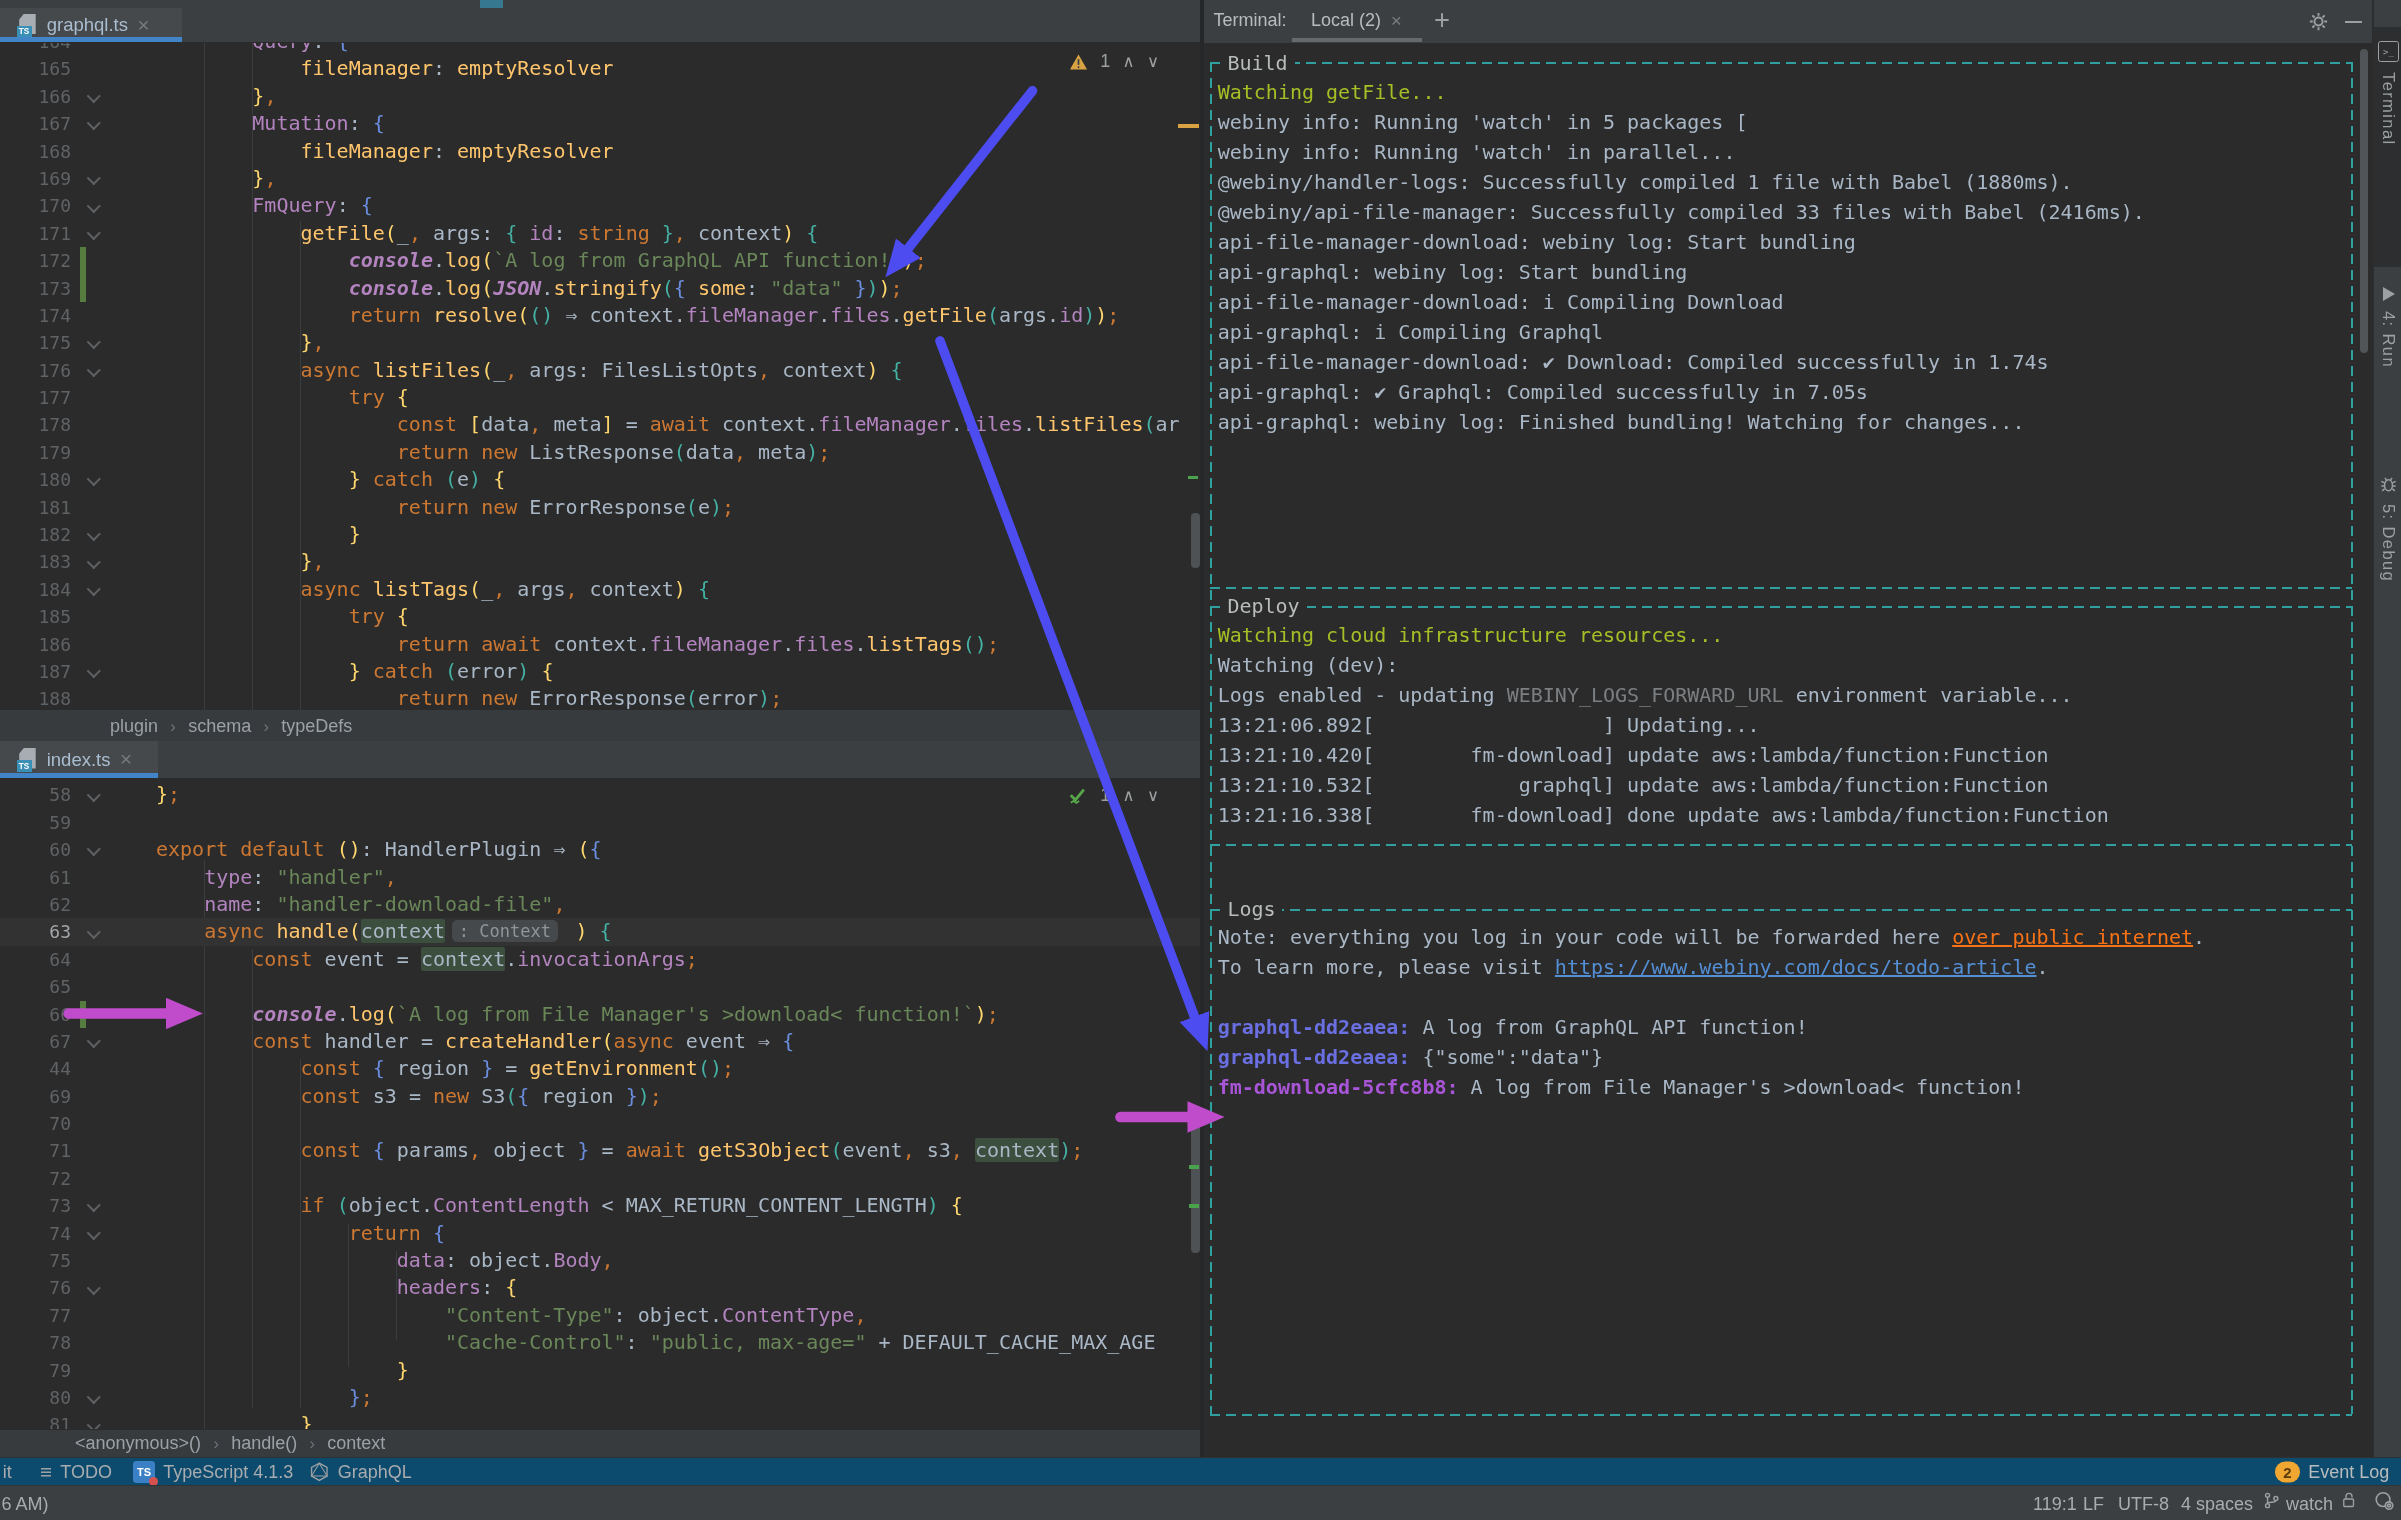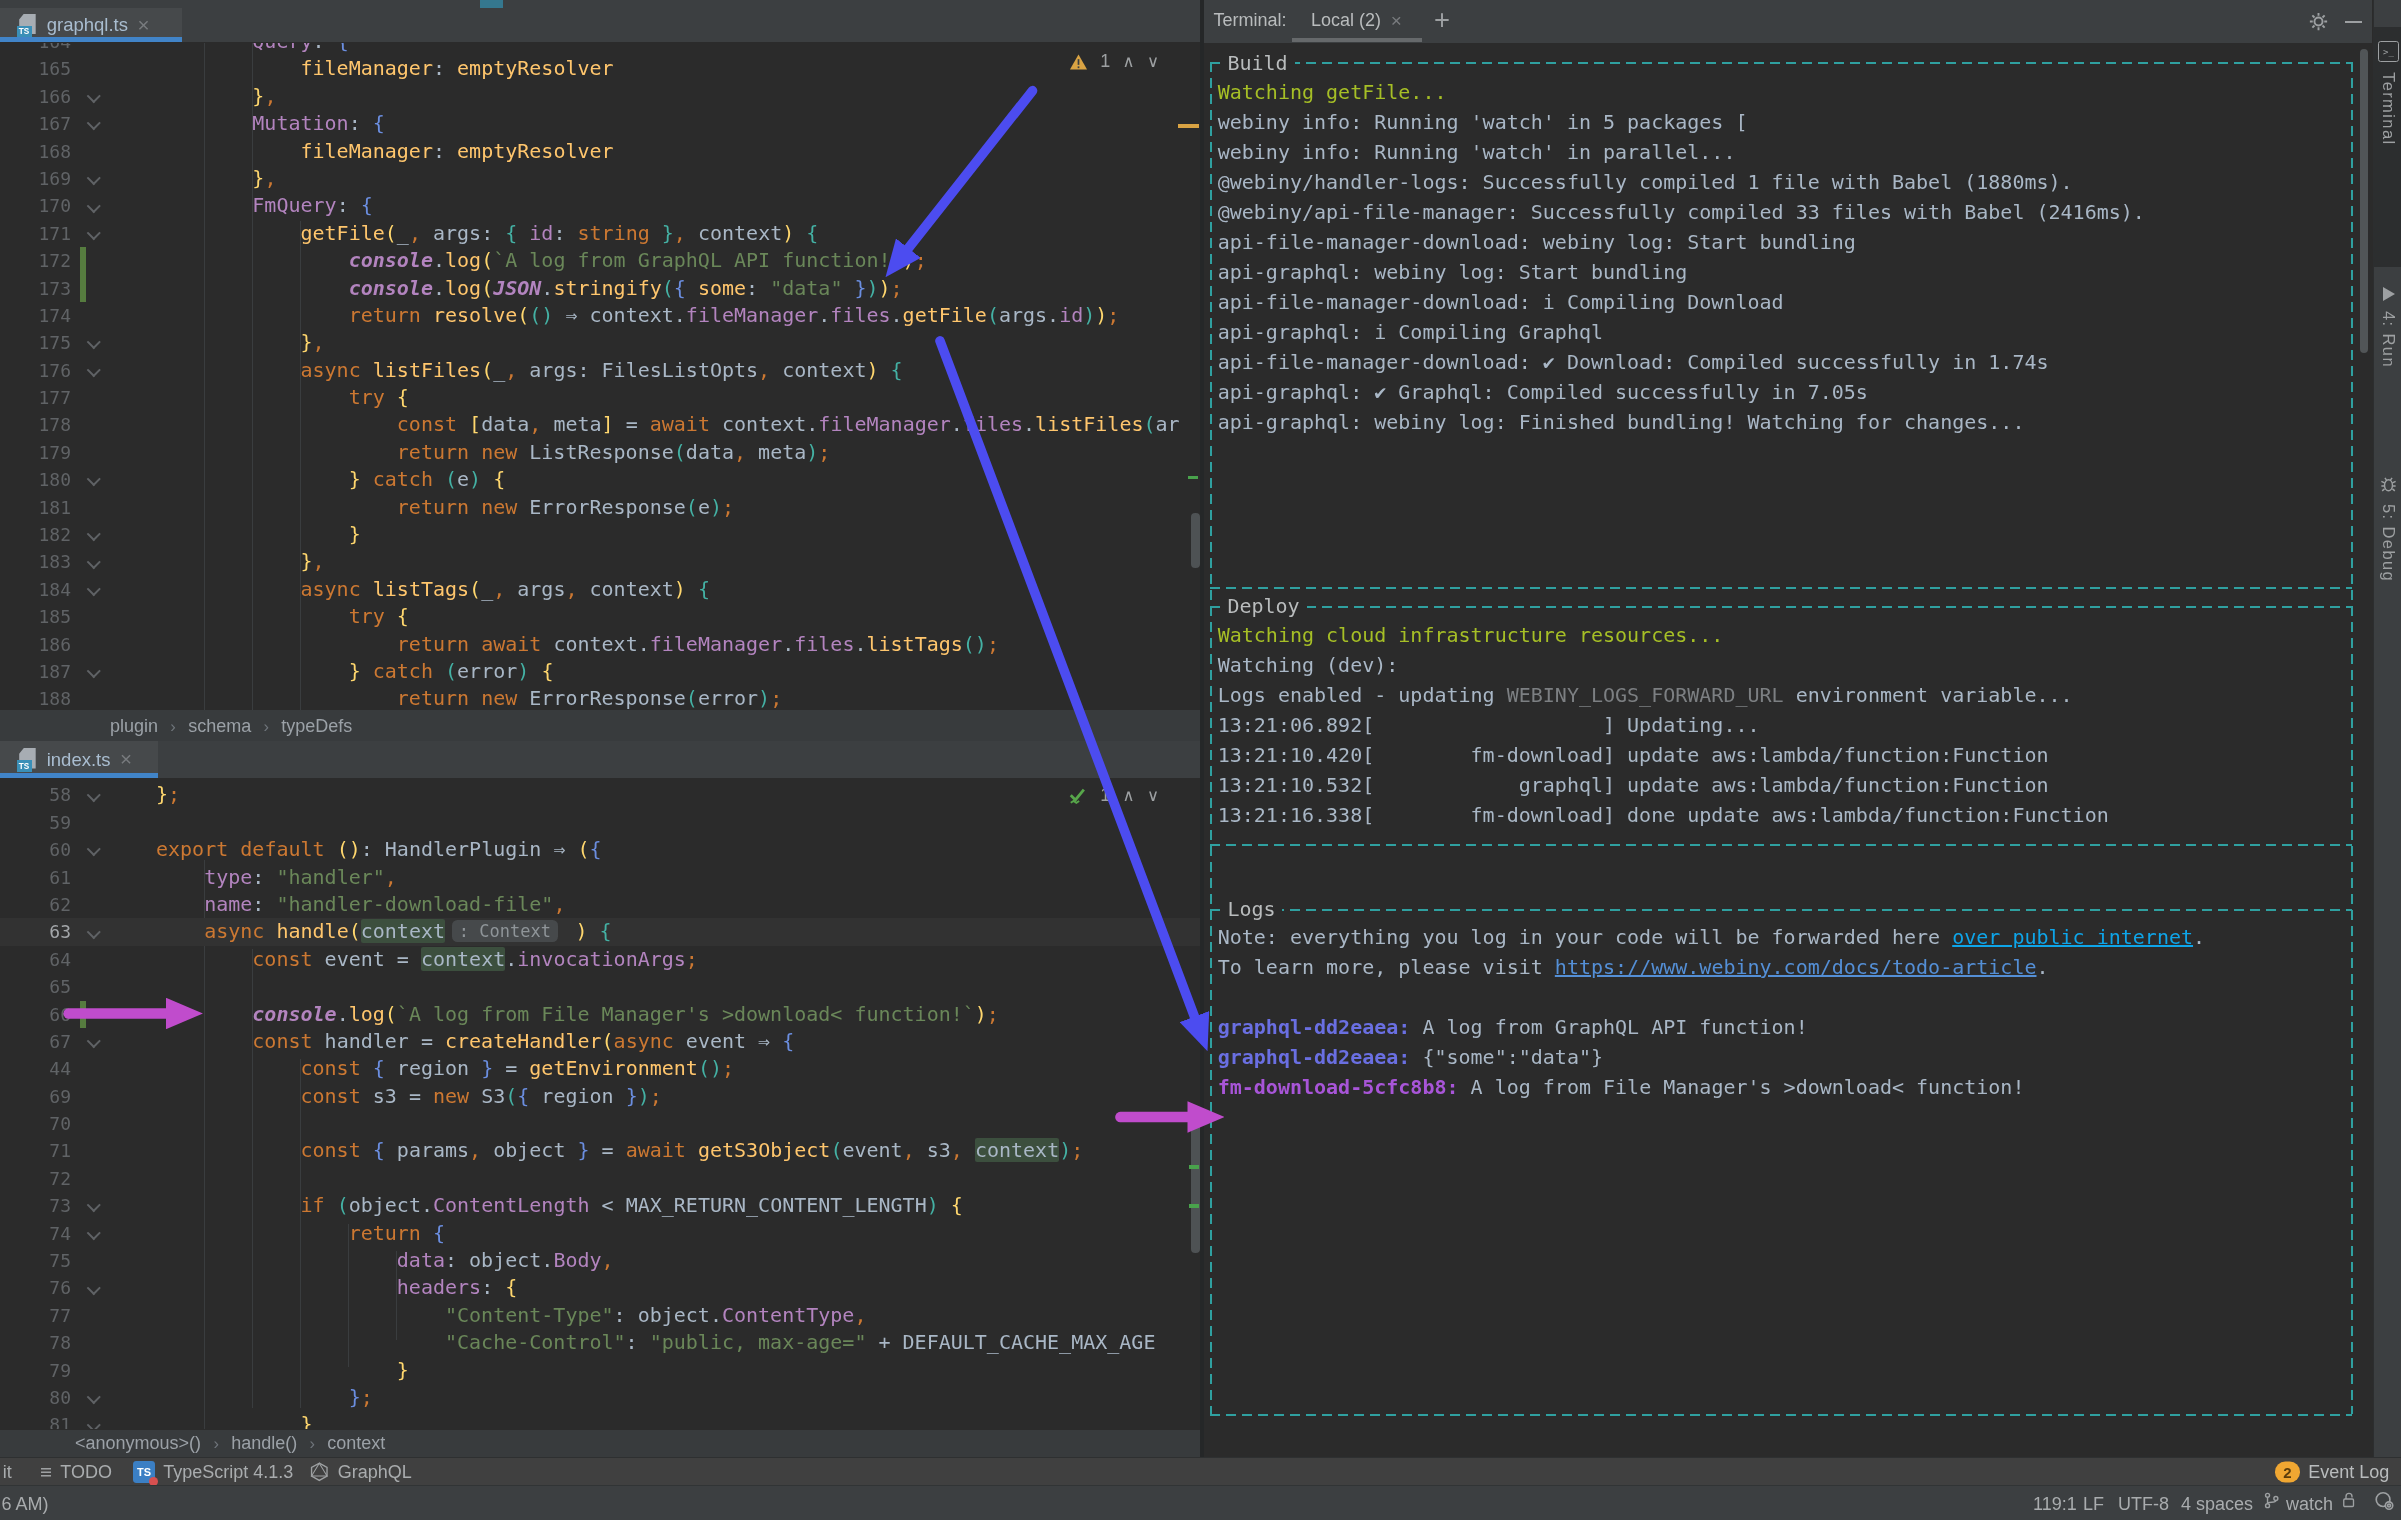--- a/index.html
+++ b/index.html
@@ -78,39 +78,39 @@
 
   .term-body{left:1204px;top:43px;width:1168px;height:1415px;background:#2b2b2b;overflow:hidden;}
   .dash-v{position:absolute;width:2.1px;background:repeating-linear-gradient(180deg,#2fa0a0 0 9.6px,transparent 9.6px 16px);}
   .dash-h{position:absolute;height:2.1px;background:repeating-linear-gradient(90deg,#2fa0a0 0 9.6px,transparent 9.6px 16px);}
   .sec-title{position:absolute;font-size:20px;color:#b9bcbd;background:#2b2b2b;padding:0 6.9px;
              font-family:"DejaVu Sans Mono","DejaVu Sans",monospace;}
   .tlines{position:absolute;left:13.7px;right:27.4px;}
   .tl{height:30px;line-height:30px;font-size:20px;white-space:pre;color:#b9bcbd;
       font-family:"DejaVu Sans Mono","DejaVu Sans",monospace;}
   .x-g{color:#a6bf26}.x-dm{color:#7c7f82}
-  .x-tu{color:#0ea5e9;text-decoration:underline}
+  .x-tu{color:#f97316;text-decoration:underline}
   .x-lk{color:#548fd6;text-decoration:underline}
   .x-lb{color:#6a6fe2;font-weight:bold}
   .x-lp{color:#a855d8;font-weight:bold}
   .term-thumb{position:absolute;left:1156px;top:5.5px;width:8.2px;height:304px;background:#515557;border-radius:4.1px;}
 
   
   .tool-strip{left:2373px;top:0;width:29px;height:1457px;background:#3c3f41;border-left:0.7px solid #2c2e2f;}
   .strip-btn{position:absolute;left:0;width:29px;display:flex;flex-direction:column;align-items:center;gap:9.6px;}
   .strip-btn.active{background:#2c2e2f;}
   .vtext{writing-mode:vertical-rl;font-size:16.5px;color:#9da0a2;letter-spacing:1.4px;}
   .term-ico{width:19px;height:19px;border:1.4px solid #9da0a2;border-radius:2.7px;color:#9da0a2;
             font-size:9px;display:flex;align-items:center;justify-content:center;
             font-family:"DejaVu Sans Mono",monospace;}
   .play{width:0;height:0;border-top:7.5px solid transparent;border-bottom:7.5px solid transparent;
         border-left:12.3px solid #9da0a2;}
 
   
-  .status1{left:0;top:1457px;width:2401px;height:28px;background:#404040;border-top:0.7px solid #2e3031;}
+  .status1{left:0;top:1457px;width:2401px;height:28px;background:#0c4a6e;border-top:0.7px solid #2e3031;}
   .status2{left:0;top:1485px;width:2401px;height:36px;background:#3c3f41;border-top:0.7px solid #313435;}
   .st{position:absolute;font-size:18px;color:#a9acae;top:50%;transform:translateY(-50%);white-space:nowrap;}
   .ts-badge{position:relative;width:22px;height:22px;background:#3b7fc4;border-radius:3.4px;color:#fff;
             font-weight:bold;font-size:11px;display:flex;align-items:center;justify-content:center;}
   .ts-badge .dot{position:absolute;right:-2.7px;bottom:-2.7px;width:9px;height:9px;border-radius:50%;background:#d75050;}
   .ev-badge{display:inline-flex;align-items:center;justify-content:center;width:25px;height:20.6px;
             border-radius:10.3px;background:#f0a732;color:#5a3c0c;font-weight:bold;font-size:15px;}
   .row{display:flex;align-items:center;gap:8.2px;}
 
   

